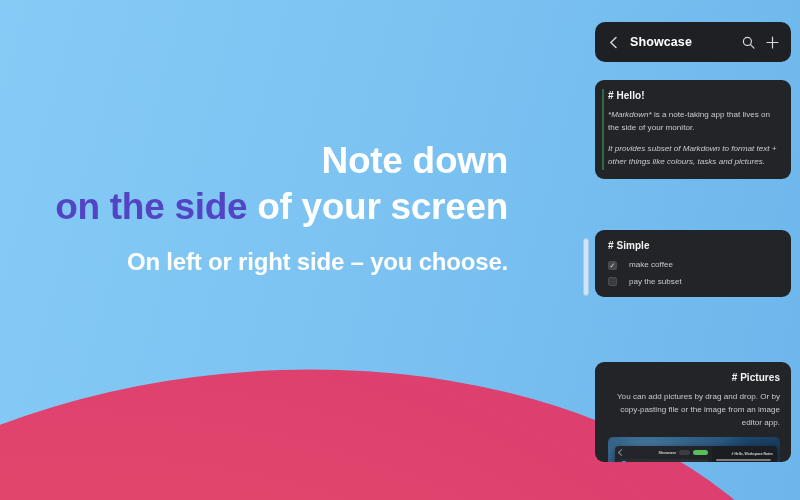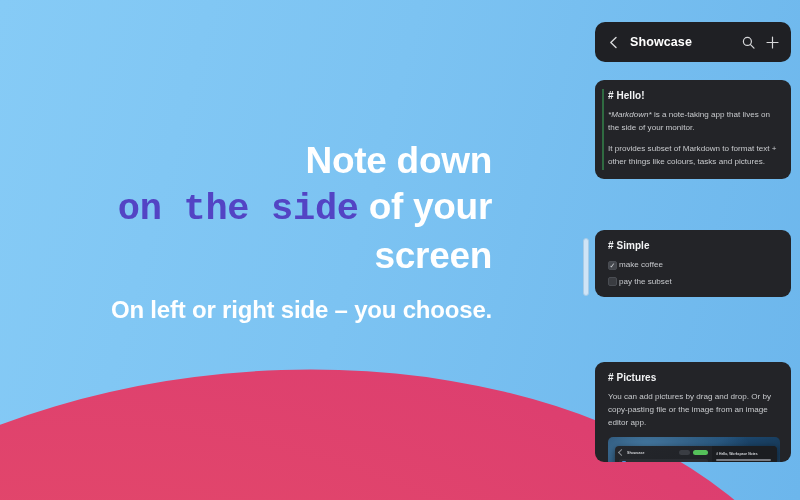--- a/index.html
+++ b/index.html
@@ -30,36 +30,36 @@
                   #ea4f60 38%,
                   #e2466b 58%,
                   #dd3f6f 80%,
                   #da3b71 100%);
     transform: rotate(-5.5deg);
   }
 
   
   .copy {
     position: absolute;
-    left: 0; top: 0;
+    left: 16px; top: 0;
     width: 510px;
     text-align: right;
     padding-right: 18px;
     box-sizing: border-box;
   }
   .headline {
     margin: 0;
     padding-top: 138px;
     font-size: 37px;
     font-weight: bold;
     line-height: 1.25;
     color: #ffffff;
     letter-spacing: -0.3px;
   }
-  .headline .accent { color: #5344c4; font-family: Liberation Mono, monospace; }
+  .headline .accent { color: #5344c4; }
 
   .subcopy {
     margin: 0;
     padding-top: 14px;
     font-size: 24px;
     font-weight: bold;
     line-height: 1.42;
     color: #ffffff;
     letter-spacing: -0.2px;
   }
@@ -136,28 +136,28 @@
     font-weight: bold;
     margin: 0 0 7px 0;
     letter-spacing: 0.05px;
   }
   .md-p {
     color: #c8cacd;
     font-size: 8.1px;
     line-height: 1.62;
     margin: 0 0 8px 0;
   }
-  .md-p:last-child { margin-bottom: 0; }
+  .md-p:last-child { margin-bottom: 0; font-style: italic; }
   .md-p em { font-style: italic; }
 
   
   .task-row {
     display: flex;
     align-items: flex-end;
-    gap: 2px;
+    gap: 12px;
     margin-bottom: 7px;
   }
   .task-row:last-child { margin-bottom: 0; }
   .cbx {
     width: 9px; height: 9px;
     border-radius: 2px;
     background: #3a3c41;
     border: 1px solid #4a4d53;
     box-sizing: border-box;
     flex: 0 0 auto;
@@ -343,21 +343,21 @@
           <span class="cbx checked">✓</span>
           <span class="task-label">make coffee</span>
         </div>
         <div class="task-row">
           <span class="cbx"></span>
           <span class="task-label">pay the subset</span>
         </div>
       </div>
     </div>
 
-    <div class="card" style="top:362px; height:100px;">
+    <div class="card" style="top:362px; height:100px;text-align:right;">
       <div class="card-inner">
         <div class="md-h1"># Pictures</div>
         <p class="md-p">You can add pictures by drag and drop. Or by copy-pasting file or the image from an image editor app.</p>
 
         <div class="shot">
           <div class="shot-win">
 
             <div class="shot-left">
               <div class="shot-topbar">
                 <span class="sb-chev"></span>

